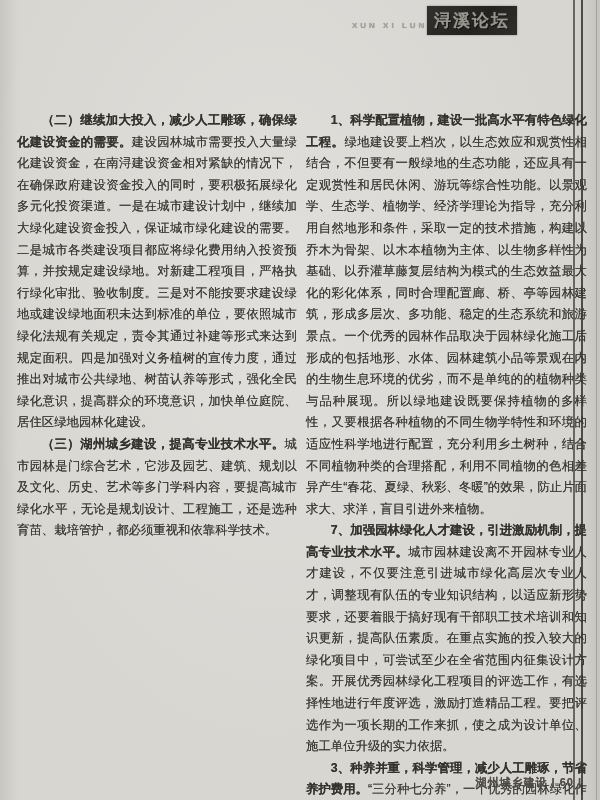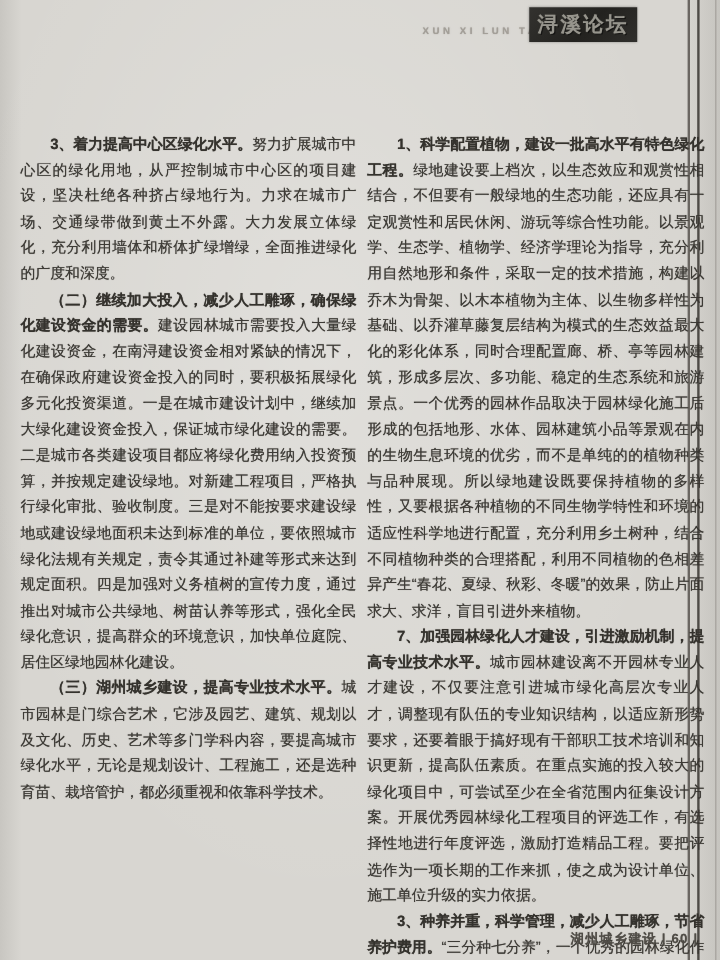--- a/index.html
+++ b/index.html
@@ -19,21 +19,21 @@
   }
   
   .pinyin {
     position: absolute; left: 352px; top: 21px;
     font-size: 8px; letter-spacing: 3px;
     color: #a39f98; font-weight: 700;
     text-shadow: 0 0 1px rgba(120,115,108,0.6);
     white-space: nowrap;
   }
   .banner {
-    position: absolute; left: 441px; top: 6px;
+    position: absolute; left: 427px; top: 6px;
     width: 90px; height: 29px;
     background: linear-gradient(135deg, #33322f 0%, #23221f 55%, #302f2c 100%);
     display: flex; align-items: center; justify-content: center;
     box-shadow: 0 0 2px rgba(0,0,0,0.35);
   }
   .banner span {
     font-size: 17px; font-weight: 700; letter-spacing: 2px;
     color: #97958d;
     text-shadow: 0 0 1px #5a5953, 1px 1px 0 rgba(0,0,0,0.6);
     font-family: "Liberation Serif", "DejaVu Serif", serif;
@@ -70,21 +70,20 @@
 
 <div class="page">
 
   <span class="pinyin">XUN XI LUN TAN</span>
 
   <div class="banner">
     <span>浔溪论坛</span>
   </div>
 
   <div class="col col-left">
-    <p class="para"><span class="lead">3、着力提高中心区绿化水平。</span><span>努力扩展城市中心区的绿化用地，从严控制城市中心区的项目建设，坚决杜绝各种挤占绿地行为。力求在城市广场、交通绿带做到黄土不外露。大力发展立体绿化，充分利用墙体和桥体扩绿增绿，全面推进绿化的广度和深度。</span></p>
     <p class="para"><span class="lead">（二）继续加大投入，减少人工雕琢，确保绿化建设资金的需要。</span><span>建设园林城市需要投入大量绿化建设资金，在南浔建设资金相对紧缺的情况下，在确保政府建设资金投入的同时，要积极拓展绿化多元化投资渠道。一是在城市建设计划中，继续加大绿化建设资金投入，保证城市绿化建设的需要。二是城市各类建设项目都应将绿化费用纳入投资预算，并按规定建设绿地。对新建工程项目，严格执行绿化审批、验收制度。三是对不能按要求建设绿地或建设绿地面积未达到标准的单位，要依照城市绿化法规有关规定，责令其通过补建等形式来达到规定面积。四是加强对义务植树的宣传力度，通过推出对城市公共绿地、树苗认养等形式，强化全民绿化意识，提高群众的环境意识，加快单位庭院、居住区绿地园林化建设。</span></p>
     <p class="para"><span class="lead">（三）湖州城乡建设，提高专业技术水平。</span><span>城市园林是门综合艺术，它涉及园艺、建筑、规划以及文化、历史、艺术等多门学科内容，要提高城市绿化水平，无论是规划设计、工程施工，还是选种育苗、栽培管护，都必须重视和依靠科学技术。</span></p>
   </div>
 
   <div class="col col-right">
     <p class="para"><span class="lead">1、科学配置植物，建设一批高水平有特色绿化工程。</span><span>绿地建设要上档次，以生态效应和观赏性相结合，不但要有一般绿地的生态功能，还应具有一定观赏性和居民休闲、游玩等综合性功能。以景观学、生态学、植物学、经济学理论为指导，充分利用自然地形和条件，采取一定的技术措施，构建以乔木为骨架、以木本植物为主体、以生物多样性为基础、以乔灌草藤复层结构为模式的生态效益最大化的彩化体系，同时合理配置廊、桥、亭等园林建筑，形成多层次、多功能、稳定的生态系统和旅游景点。一个优秀的园林作品取决于园林绿化施工后形成的包括地形、水体、园林建筑小品等景观在内的生物生息环境的优劣，而不是单纯的的植物种类与品种展现。所以绿地建设既要保持植物的多样性，又要根据各种植物的不同生物学特性和环境的适应性科学地进行配置，充分利用乡土树种，结合不同植物种类的合理搭配，利用不同植物的色相差异产生“春花、夏绿、秋彩、冬暖”的效果，防止片面求大、求洋，盲目引进外来植物。</span></p>
     <p class="para"><span class="lead">7、加强园林绿化人才建设，引进激励机制，提高专业技术水平。</span><span>城市园林建设离不开园林专业人才建设，不仅要注意引进城市绿化高层次专业人才，调整现有队伍的专业知识结构，以适应新形势要求，还要着眼于搞好现有干部职工技术培训和知识更新，提高队伍素质。在重点实施的投入较大的绿化项目中，可尝试至少在全省范围内征集设计方案。开展优秀园林绿化工程项目的评选工作，有选择性地进行年度评选，激励打造精品工程。要把评选作为一项长期的工作来抓，使之成为设计单位、施工单位升级的实力依据。</span></p>
     <p class="para"><span class="lead">3、种养并重，科学管理，减少人工雕琢，节省养护费用。</span><span>“三分种七分养”，一个优秀的园林绿化作品，除了要有高水平的施工队伍，还需要一支高素质的养护队伍，更需要必要的资金投入。在绿化工程施工过程中要严把技术关，加强人员管理</span></p>
   </div>
 

